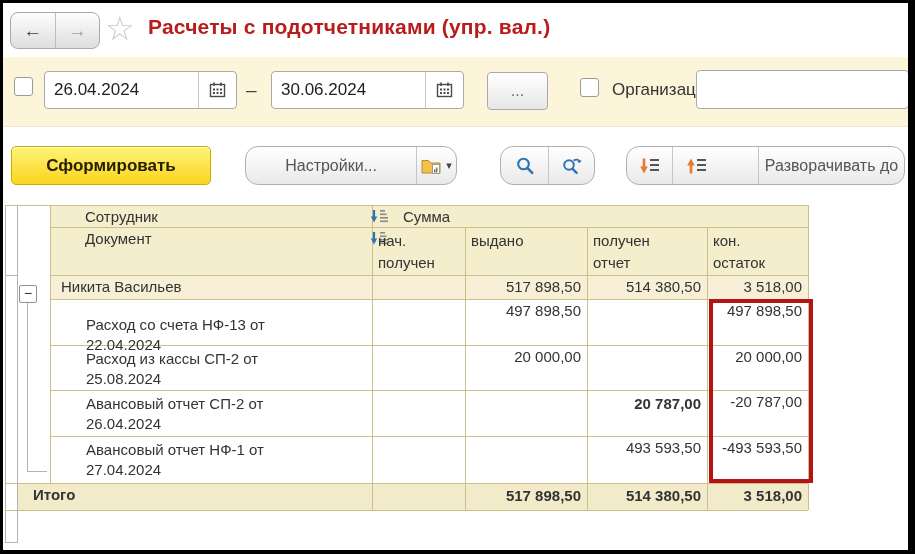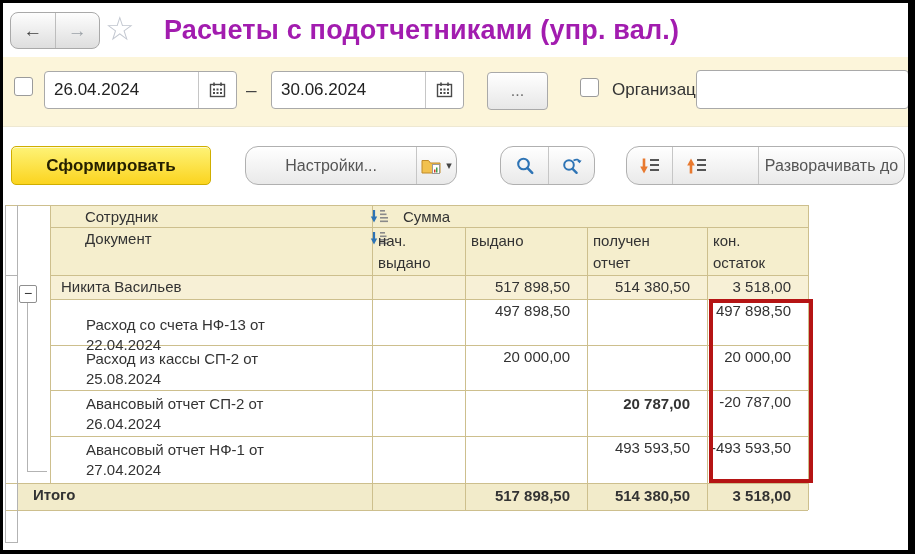--- a/index.html
+++ b/index.html
@@ -14,21 +14,21 @@
   .edge-right { right:0; top:0; width:7px; height:554px; }
   .edge-bottom { left:0; bottom:0; width:915px; height:4px; }
 
   
   .topbar { position:absolute; left:0; top:3px; width:915px; height:54px; background:#fff; }
   .nav-group { position:absolute; left:10px; top:9px; width:90px; height:37px; border:1px solid #a9a9a9; border-radius:8px; background:linear-gradient(#fdfdfd,#dedede); display:flex; overflow:hidden; }
   .nav-btn { flex:1; border:none; background:transparent; font-size:19px; font-weight:700; cursor:pointer; display:flex; align-items:center; justify-content:center; }
   .nav-btn.back { border-right:1px solid #bdbdbd; color:#3c3c3c; }
   .nav-btn.fwd { color:#9aa0a6; }
   .star { position:absolute; left:105px; top:6px; font-size:33px; color:#c2c7d0; cursor:pointer; }
-  .title { position:absolute; left:164px; top:12px; font-size:27px; font-weight:600; color:#a21caf; letter-spacing:0.2px; }
+  .title { position:absolute; left:148px; top:12px; font-size:21px; font-weight:600; color:#b91c1c; letter-spacing:0.2px; }
 
   
   .filterbar { position:absolute; left:0; top:57px; width:915px; height:70px; background:#fcf5da; border-bottom:1px solid #eee8d2; }
   .cb { position:absolute; width:19px; height:19px; background:#fff; border:1px solid #9b9b9b; border-radius:3px; cursor:pointer; }
   .datefield { position:absolute; top:14px; width:193px; height:38px; background:#fff; border:1px solid #a9a9a9; border-radius:4px; display:flex; align-items:center; }
   .datefield input { flex:1; min-width:0; border:none; outline:none; font-family:"Liberation Sans",sans-serif; font-size:17px; color:#222; padding-left:9px; background:transparent; }
   .calbtn { width:38px; height:36px; border:none; border-left:1px solid #c6c6c6; background:transparent; cursor:pointer; display:flex; align-items:center; justify-content:center; }
   .dash { position:absolute; left:246px; top:22px; font-size:19px; color:#444; }
   .more-btn { position:absolute; left:487px; top:15px; width:61px; height:38px; border:1px solid #a9a9a9; border-radius:4px; background:linear-gradient(#ffffff,#e7e7e7); color:#6f6f6f; font-size:16px; cursor:pointer; }
   .org-label { position:absolute; left:612px; top:23px; font-size:17px; color:#333; }
@@ -45,21 +45,21 @@
   
   .report { position:absolute; left:5px; top:205px; width:803px; height:338px; background:#fff; font-size:15px; color:#333; }
   .rect { position:absolute; }
   .hl { position:absolute; height:1px; background:#cdbf8d; }
   .vl { position:absolute; width:1px; background:#cdbf8d; }
   .gut { background:#b3b3b3; }
   .cell { position:absolute; }
   .hdr { display:flex; align-items:flex-start; cursor:pointer;margin-left:24px; }
   .hdr .lbl { padding:2px 0 0 10px; }
   .sorticon { margin:3px 7px 0 auto; }
-  .num { text-align:right; padding-right:16px; line-height:22px; white-space:nowrap; cursor:pointer; }
+  .num { text-align:right; padding-right:5px; line-height:22px; white-space:nowrap; cursor:pointer; }
   .doc { cursor:pointer; }
   .doc span { display:inline-block; max-width:218px; padding:3px 0 0 35px; line-height:20px; }
   .bold { font-weight:700; }
 
   .expander { position:absolute; left:14px; top:80px; width:18px; height:18px; border:1px solid #8f8f8f; border-radius:2px; background:#fff; color:#333; font-size:14px; line-height:15px; text-align:center; cursor:pointer; z-index:3; }
   .tree-line { position:absolute; background:#b3b3b3; }
 
   .redbox { position:absolute; left:704px; top:94px; width:104px; height:184px; border:4px solid #b51414; z-index:10; pointer-events:none; }
 </style>
 </head>
@@ -221,21 +221,21 @@
         <path d="M0.8 7.5 l3.2 6 l3.2 -6 z" fill="#2e74b5"></path>
         <rect x="10" y="1" width="5" height="1.6" fill="#8a8a8a"></rect>
         <rect x="10" y="4.5" width="6.5" height="1.6" fill="#8a8a8a"></rect>
         <rect x="10" y="8" width="8" height="1.6" fill="#8a8a8a"></rect>
         <rect x="10" y="11.5" width="8" height="1.6" fill="#8a8a8a"></rect>
       </svg>
     </div>
     <div class="cell hdr" style="left:368px; top:1px; width:435px; height:21px;">
       <span class="lbl" style="padding-left:6px;">Сумма</span>
     </div>
-    <div class="cell" style="left:373px; top:25px; width:82px; line-height:22px;">нач. выдано</div>
+    <div class="cell" style="left:373px; top:25px; width:82px; line-height:22px;">нач. получен</div>
     <div class="cell" style="left:588px; top:25px; width:92px; line-height:22px;">получен отчет</div>
     <div class="cell" style="left:466px; top:25px; width:110px; line-height:22px;">выдано</div>
     <div class="cell" style="left:708px; top:25px; width:82px; line-height:22px;">кон. остаток</div>
 
     <div class="expander">−</div>
     <div class="tree-line" style="left:22px; top:98px; width:1px; height:169px;"></div>
     <div class="tree-line" style="left:22px; top:266px; width:20px; height:1px;"></div>
 
     <div class="cell" style="left:46px; top:73px; width:320px; white-space:nowrap; padding-left:10px; cursor:pointer;">Никита Васильев</div>
     <div class="cell num" style="left:461px; top:71px; width:120px;">517 898,50</div>

